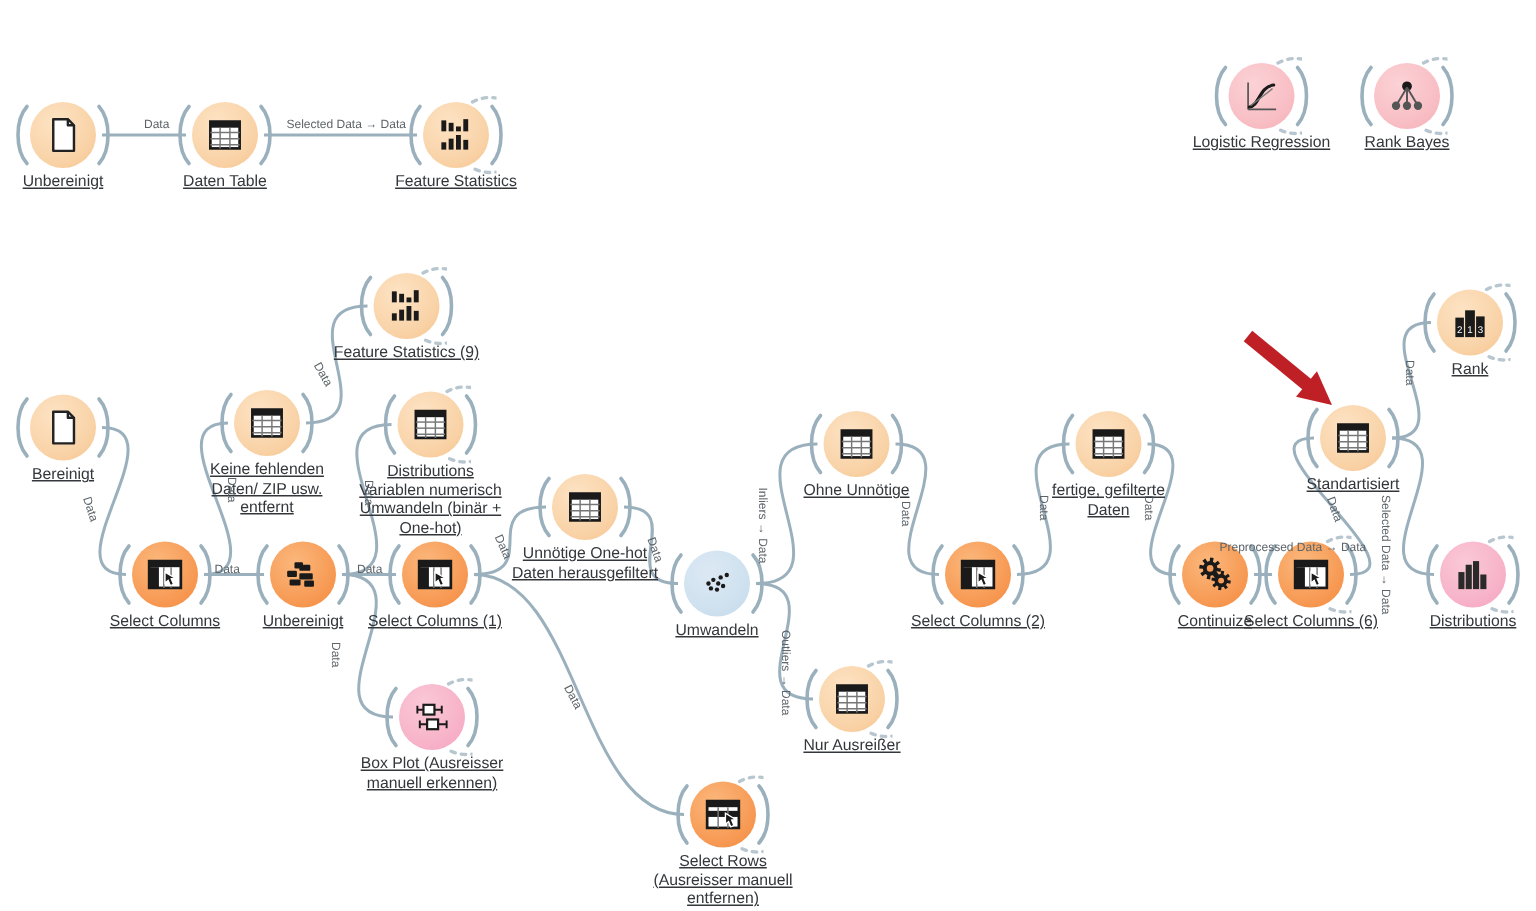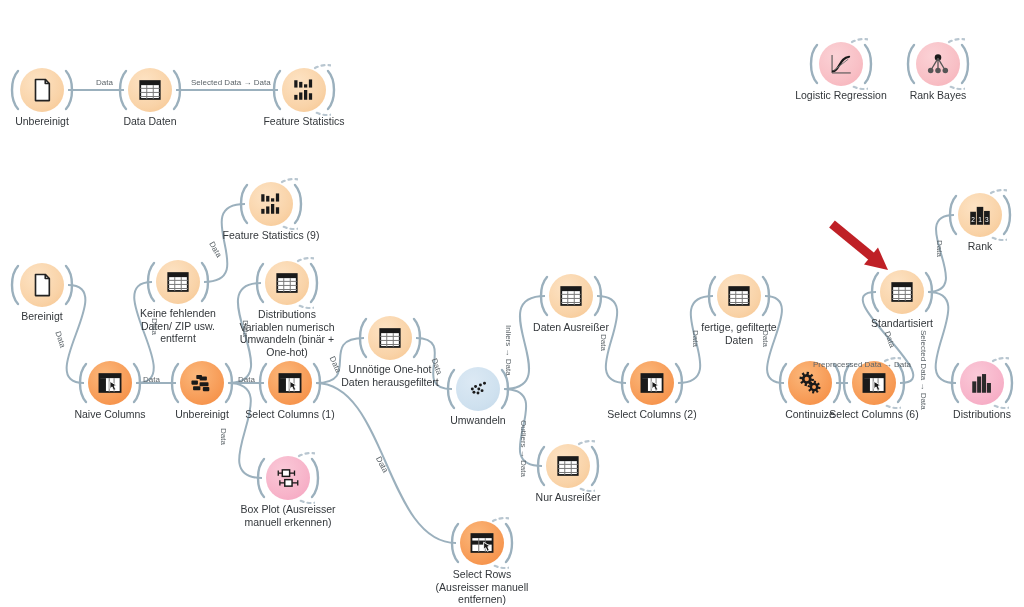--- a/index.html
+++ b/index.html
@@ -66,20 +66,21 @@
   .node-label {
     position: absolute;
     left: -85px;
     top: 25px;
     width: 170px;
     text-align: center;
     font-size: 10.5px;
     line-height: 12.5px;
     color: #33373b;
     white-space: pre-line;
+    text-decoration: underline;
   }
   .port {
     position: absolute;
     pointer-events: none;
   }
   .dashed-halo {
     position: absolute;
     left: -27px;
     top: -27px;
     width: 54px;
@@ -152,21 +153,21 @@
           <svg viewBox="0 0 32 32" class="node-icon">
             <rect x="4" y="5" width="24" height="22" fill="#ffffff" stroke="#1a1a1a" stroke-width="2.2"></rect>
             <rect x="4" y="5" width="24" height="5" fill="#1a1a1a"></rect>
             <line x1="4" y1="14" x2="28" y2="14" stroke="#777" stroke-width="1.2"></line>
             <line x1="4" y1="19" x2="28" y2="19" stroke="#777" stroke-width="1.2"></line>
             <line x1="4" y1="24" x2="28" y2="24" stroke="#777" stroke-width="1.2"></line>
             <line x1="12" y1="10" x2="12" y2="27" stroke="#777" stroke-width="1.2"></line>
             <line x1="20" y1="10" x2="20" y2="27" stroke="#777" stroke-width="1.2"></line>
           </svg>
         </div>
-        <div class="node-label">Data Daten</div>
+        <div class="node-label">Daten Table</div>
       </div>
       <div class="node" style="left: 304px; top: 90px;">
         <svg class="dashed-halo" viewBox="0 0 54 54">
           <path d="M 38 5 A 25 25 0 1 1 38 49" fill="none" stroke="#b8c6d0" stroke-width="2.2" stroke-dasharray="3 4" stroke-linecap="round"></path>
         </svg>
         <svg class="port" viewBox="0 0 12 44" width="12" height="44" style="left: -34px; top: -22px;">
           <path d="M10 3 C2 12, 2 32, 10 41" fill="none" stroke="#9bb0bd" stroke-width="2.4" stroke-linecap="round"></path>
         </svg>
         <svg class="port" viewBox="0 0 12 44" width="12" height="44" style="left: 22px; top: -22px;">
           <path d="M2 3 C10 12, 10 32, 2 41" fill="none" stroke="#9bb0bd" stroke-width="2.4" stroke-linecap="round"></path>
@@ -325,21 +326,21 @@
         <div class="node-body orange-dark">
           <svg viewBox="0 0 32 32" class="node-icon">
             <rect x="3" y="5" width="26" height="22" fill="#ffffff" stroke="#1a1a1a" stroke-width="2.2"></rect>
             <rect x="3" y="5" width="26" height="5" fill="#1a1a1a"></rect>
             <rect x="3" y="10" width="8" height="17" fill="#1a1a1a"></rect>
             <line x1="15" y1="10" x2="15" y2="27" stroke="#777" stroke-width="1.2"></line>
             <line x1="21" y1="10" x2="21" y2="27" stroke="#777" stroke-width="1.2"></line>
             <path d="M16 14 l0 9 l2.6 -2.2 l1.8 4.4 l2.6 -1.2 l-1.9 -4.4 l3.3 -0.5 z" fill="#1a1a1a" stroke="#ffffff" stroke-width="1.1"></path>
           </svg>
         </div>
-        <div class="node-label">Naive Columns</div>
+        <div class="node-label">Select Columns</div>
       </div>
       <div class="node" style="left: 202px; top: 383px;">
         <svg class="port" viewBox="0 0 12 44" width="12" height="44" style="left: -34px; top: -22px;">
           <path d="M10 3 C2 12, 2 32, 10 41" fill="none" stroke="#9bb0bd" stroke-width="2.4" stroke-linecap="round"></path>
         </svg>
         <svg class="port" viewBox="0 0 12 44" width="12" height="44" style="left: 22px; top: -22px;">
           <path d="M2 3 C10 12, 10 32, 2 41" fill="none" stroke="#9bb0bd" stroke-width="2.4" stroke-linecap="round"></path>
         </svg>
         <div class="node-body orange-dark">
           <svg viewBox="0 0 32 32" class="node-icon">
@@ -474,21 +475,21 @@
           <svg viewBox="0 0 32 32" class="node-icon">
             <rect x="4" y="5" width="24" height="22" fill="#ffffff" stroke="#1a1a1a" stroke-width="2.2"></rect>
             <rect x="4" y="5" width="24" height="5" fill="#1a1a1a"></rect>
             <line x1="4" y1="14" x2="28" y2="14" stroke="#777" stroke-width="1.2"></line>
             <line x1="4" y1="19" x2="28" y2="19" stroke="#777" stroke-width="1.2"></line>
             <line x1="4" y1="24" x2="28" y2="24" stroke="#777" stroke-width="1.2"></line>
             <line x1="12" y1="10" x2="12" y2="27" stroke="#777" stroke-width="1.2"></line>
             <line x1="20" y1="10" x2="20" y2="27" stroke="#777" stroke-width="1.2"></line>
           </svg>
         </div>
-        <div class="node-label">Daten Ausreißer</div>
+        <div class="node-label">Ohne Unnötige</div>
       </div>
       <div class="node" style="left: 568px; top: 466px;">
         <svg class="dashed-halo" viewBox="0 0 54 54">
           <path d="M 38 5 A 25 25 0 1 1 38 49" fill="none" stroke="#b8c6d0" stroke-width="2.2" stroke-dasharray="3 4" stroke-linecap="round"></path>
         </svg>
         <svg class="port" viewBox="0 0 12 44" width="12" height="44" style="left: -34px; top: -22px;">
           <path d="M10 3 C2 12, 2 32, 10 41" fill="none" stroke="#9bb0bd" stroke-width="2.4" stroke-linecap="round"></path>
         </svg>
         <svg class="port" viewBox="0 0 12 44" width="12" height="44" style="left: 22px; top: -22px;">
           <path d="M2 3 C10 12, 10 32, 2 41" fill="none" stroke="#9bb0bd" stroke-width="2.4" stroke-linecap="round"></path>

